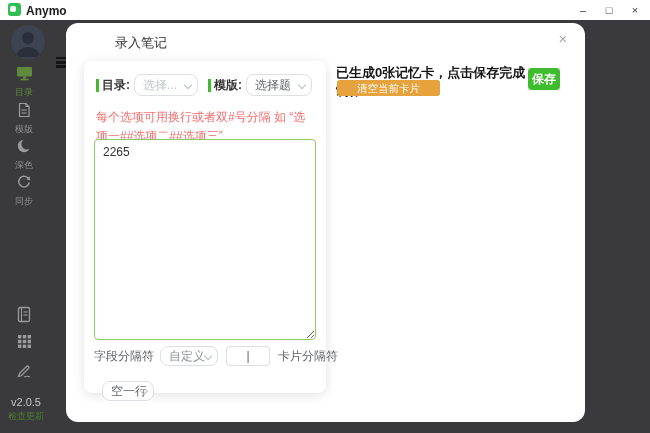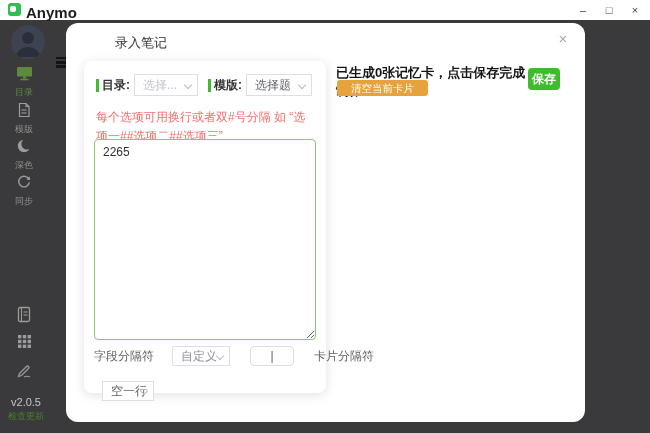--- a/index.html
+++ b/index.html
@@ -4,21 +4,21 @@
 <style>
   * { margin:0; padding:0; box-sizing:border-box; }
   html,body { width:650px; height:433px; }
   body { font-family:"Liberation Sans","DejaVu Sans",sans-serif; }
   #stage { position:relative; width:650px; height:433px; overflow:hidden; background:#3a3a3c; }
 
   
   .titlebar { position:absolute; left:0; top:0; width:650px; height:20px; background:#ffffff; display:flex; align-items:center; }
   .app-icon { position:absolute; left:8px; top:3px; width:13px; height:13px; background:#2fbe52; border-radius:3px; }
   .app-icon .dot { position:absolute; left:2px; top:3px; width:6px; height:6px; background:#ffffff; border-radius:2px; }
-  .app-name { position:absolute; left:26px; top:4px; font-size:15px; font-weight:bold; color:#1c1c1c; }
+  .app-name { position:absolute; left:26px; top:4px; font-size:12px; font-weight:bold; color:#1c1c1c; }
   .win-controls { position:absolute; right:2px; top:0; height:20px; display:flex; }
   .win-btn { width:26px; height:20px; display:flex; align-items:center; justify-content:center; font-size:11px; color:#3c3c3c; cursor:default; }
 
   
   .backdrop { position:absolute; left:0; top:20px; width:650px; height:413px; background:#3a3a3c; }
   .avatar { position:absolute; left:11px; top:5px; width:34px; height:34px; border-radius:50%; background:#3e4351; overflow:hidden; }
   .avatar svg { position:absolute; left:0; top:0; }
   .nav-item { position:absolute; left:4px; width:40px; text-align:center; }
   .nav-item .nav-label { display:block; font-size:9px; color:#8f8f8f; margin-top:1px; letter-spacing:0; }
   .nav-item.active .nav-label { color:#5d8a3c; }
@@ -30,40 +30,40 @@
 
   
   .modal { position:absolute; left:66px; top:23px; width:519px; height:399px; background:#ffffff; border-radius:12px; }
   .modal-title { position:absolute; left:22px; top:11px; font-size:13px; color:#333333; font-weight:500;margin-left:27px; }
   .modal-close { position:absolute; left:487px; top:6px; width:20px; height:20px; font-size:15px; color:#a8a8a8; text-align:center; line-height:20px; cursor:default; }
 
   .card { position:absolute; left:18px; top:38px; width:242px; height:332px; background:#ffffff; border-radius:8px; box-shadow:0 2px 12px rgba(0,0,0,0.12); }
   .form-row { position:absolute; left:12px; top:13px; display:flex; align-items:center; }
   .green-bar { display:inline-block; width:3px; height:13px; background:#42b92e; margin-right:3px; }
   .field-label { font-size:12px; font-weight:bold; color:#333333; margin-right:4px; white-space:nowrap; }
-  .select { position:relative; height:22px; border:1px solid #dcdfe6; border-radius:0; background:#fff; font-size:12px; line-height:20px; padding:0 18px 0 8px; color:#606266; white-space:nowrap; cursor:default; }
+  .select { position:relative; height:22px; border:1px solid #dcdfe6; border-radius:8px; background:#fff; font-size:12px; line-height:20px; padding:0 18px 0 8px; color:#606266; white-space:nowrap; cursor:default; }
   .select.placeholder { color:#c0c4cc; }
   .select .chev { position:absolute; right:6px; top:7px; width:6px; height:6px; border-right:1.3px solid #b4bccc; border-bottom:1.3px solid #b4bccc; transform:rotate(45deg); }
   .sel-catalog { width:64px; margin-right:10px; }
   .sel-template { width:66px; }
 
   .hint { position:absolute; left:12px; top:47px; width:220px; font-size:12px; line-height:1.55; color:#f56c6c; }
   .note-area { position:absolute; left:10px; top:78px; width:222px; height:201px; border:1px solid #8cc863; border-radius:4px; padding:5px 8px; font-size:12px; color:#303133; font-family:"Liberation Sans","DejaVu Sans",sans-serif; resize:both; outline:none; }
 
-  .sep-row { position:absolute; left:10px; top:285px; display:flex; align-items:center;gap:12px; }
+  .sep-row { position:absolute; left:10px; top:285px; display:flex; align-items:center; }
   .sep-label { font-size:12px; color:#606266; white-space:nowrap; }
   .select.small { height:20px; line-height:18px; font-size:12px; }
   .sel-fieldsep { width:58px; margin:0 8px 0 6px; color:#909399; }
   .select.small .chev { top:6px; }
   .pipe-input { width:44px; height:20px; border:1px solid #dcdfe6; border-radius:4px; text-align:center; font-size:12px; line-height:18px; color:#606266; margin-right:8px; }
   .sep-row2 { position:absolute; left:18px; top:304px; }
   .sel-cardsep { width:52px;margin-top:16px; }
 
   .status-text { position:absolute; left:270px; top:41px; width:190px; font-size:13px; font-weight:bold; color:#141414; }
-  .clear-btn { position:absolute; left:271px; top:57px; background:#e6a23c; color:#ffffff; border:none; border-radius:3px; font-size:10.5px; padding:2px 14px; line-height:12px; cursor:default; }
+  .clear-btn { position:absolute; left:271px; top:57px; background:#e6a23c; color:#ffffff; border:none; border-radius:3px; font-size:10.5px; padding:2px 20px; line-height:12px; cursor:default; }
   .save-btn { position:absolute; left:462px; top:45px; width:32px; height:22px; background:#3fbb2e; color:#ffffff; border:none; border-radius:4px; font-size:12px; font-weight:bold; cursor:default; }
 </style>
 </head>
 <body>
 
 <div id="stage">
 
   <div class="backdrop">
 
     <div class="avatar">

